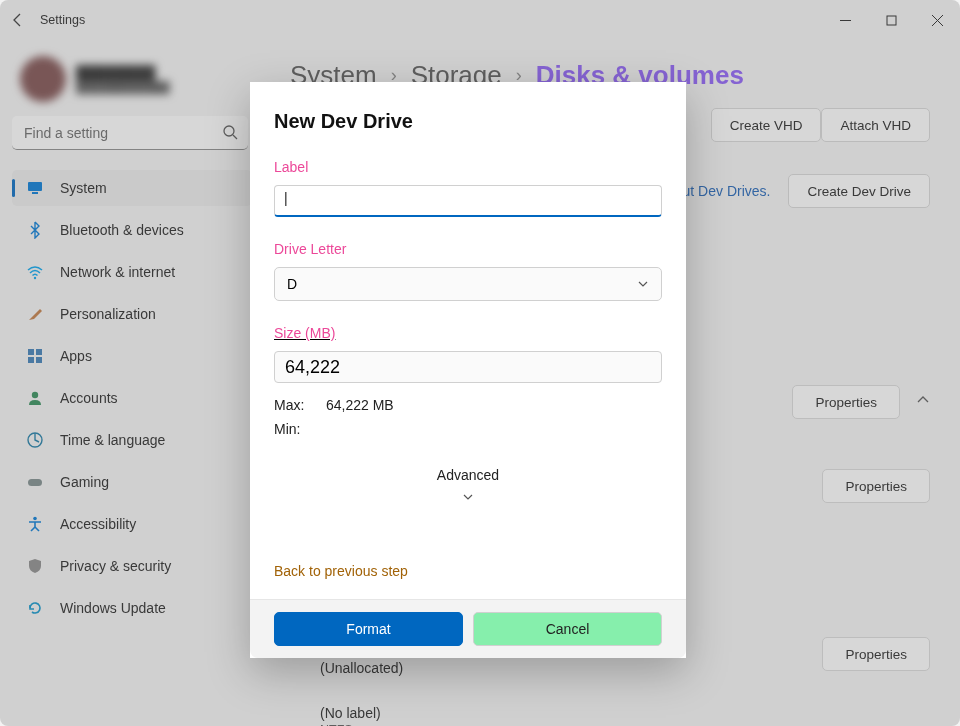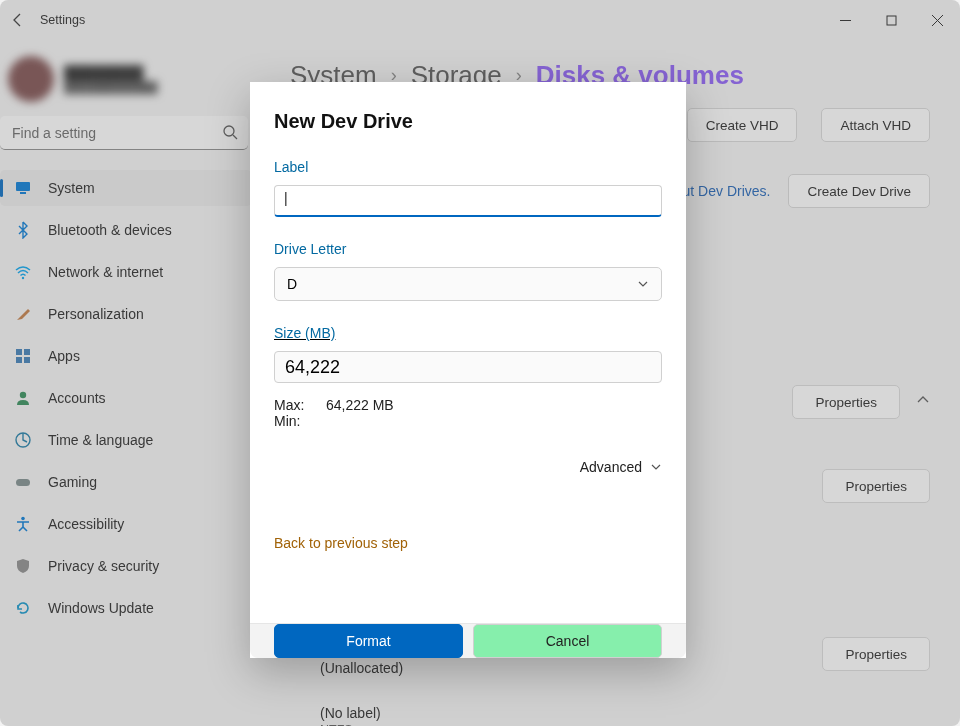--- a/index.html
+++ b/index.html
@@ -9,21 +9,21 @@
   .titlebar { height: 40px; display: flex; align-items: center; justify-content: space-between; padding-left: 10px; }
   .titlebar-left { display: flex; align-items: center; gap: 14px; }
   .back-arrow { width: 16px; height: 16px; display:flex; align-items:center; justify-content:center; color:#333; }
   .titlebar-title { font-size: 12.5px; color: #222; }
   .winctrls { display: flex; }
   .winbtn { width: 46px; height: 40px; display:flex; align-items:center; justify-content:center; color:#222; }
   .winbtn svg { display:block; }
 
   
   .app { display: flex; height: calc(100% - 40px); }
-  .sidebar { width: 260px; padding: 10px 8px 0 0; }
+  .sidebar { width: 260px; padding: 10px 8px 0 12px; }
   .profile { display: flex; align-items: center; gap: 10px; padding: 6px 8px 14px 8px; filter: blur(4px); }
   .avatar { width: 46px; height: 46px; border-radius: 50%; background: #7a4a4a; }
   .profile-text .name { font-size: 14px; font-weight:600; color:#222; }
   .profile-text .sub { font-size: 11px; color:#555; }
   .searchwrap { position: relative; margin: 0 4px 20px 0; }
   .searchbox { width: 100%; height: 34px; padding: 0 32px 0 12px; border: none; border-bottom: 1.5px solid #888; border-radius: 5px; background: #fdfdfd; font-size: 14px; color:#333; outline:none; }
   .searchbox::placeholder { color: #666; }
   .searchicon { position: absolute; right: 10px; top: 8px; color:#555; }
 
   .navlist { display:flex; flex-direction:column; gap: 6px; margin-top: 2px; }
@@ -31,46 +31,46 @@
   .navitem.selected { background: #eaeaea; }
   .navitem.selected::before { content:""; position:absolute; left:0; top:9px; bottom:9px; width:3px; background:#0067c0; border-radius:2px; }
   .navicon { width:18px; height:18px; display:flex; align-items:center; justify-content:center; }
 
   .main { flex:1; padding: 20px 30px 0 30px; position:relative; }
   .breadcrumb { display:flex; align-items:center; gap: 14px; font-size: 26px; margin-bottom: 20px; }
   .bc-part { color:#555; }
   .bc-sep { color:#888; font-size:18px; }
   .bc-current { color:#8b5cf6; font-weight:600; }
 
-  .top-actions { position:absolute; right:30px; top:68px; display:flex; gap:24px; }
+  .top-actions { position:absolute; right:30px; top:68px; display:flex; gap:0; }
   .btn-secondary { background:#fdfdfd; border:1px solid #d6d6d6; border-radius:5px; height:34px; padding:0 18px; font-size:13.5px; color:#222; }
 
   .devdrive-row { position:absolute; right:30px; top:134px; display:flex; align-items:center; gap:18px; }
   .link-text { color:#1a5fb4; font-size:14px; }
   .props-btn { background:#fdfdfd; border:1px solid #d8d8d8; border-radius:5px; height:34px; padding:0 22px; font-size:13.5px; color:#222; }
   .chev { color:#555; }
   .vol-sub { font-size:12.5px; color:#555; margin-top:2px; }
 
   
   .dim { position:absolute; inset:0; background:rgba(120,120,120,0.28); }
 
   
   .dialog { position:absolute; left:250px; top:82px; width:436px; height:576px; background:#fff; border-radius:0; box-shadow:0 14px 40px rgba(0,0,0,0.25); display:flex; flex-direction:column; }
   .dialog-body { flex:1; padding: 28px 24px 10px 24px; }
   .dialog-title { font-size: 20px; font-weight:600; color:#111; margin-bottom: 26px; }
-  .fieldlabel { font-size: 14px; color:#0369a1; margin-bottom:10px; }
+  .fieldlabel { font-size: 14px; color:#ec4899; margin-bottom:10px; }
   .textfield { width:100%; height:32px; border:1px solid #d0d0d0; border-radius:4px; padding:0 10px; font-size:18px; outline:none; background:#fff; }
   .textfield.focused { border-bottom:2px solid #0067c0; }
   .selectfield { width:100%; height:34px; border:1px solid #d0d0d0; border-radius:5px; padding:0 12px; font-size:14px; background:#fafafa; display:flex; align-items:center; justify-content:space-between; }
   .fieldgroup { margin-bottom: 24px; }
-  .stats { display:grid; grid-template-columns:52px auto; font-size:14px; color:#222; margin-top:14px; }
-  .advanced { text-align:right; margin-top: 30px; font-size:14px; color:#222; display:flex; justify-content:flex-end; align-items:center; gap:8px; }
+  .stats { display:grid; grid-template-columns:52px auto; row-gap:8px; font-size:14px; color:#222; margin-top:14px; }
+  .advanced { text-align:right; margin-top: 30px; font-size:14px; color:#222; display:flex; justify-content:flex-end; align-items:center; gap:8px;flex-direction:column; }
   .backlink { color:#a16207; font-size:14px; margin-top: 60px; display:inline-block; }
 
-  .dialog-footer { background:#f3f3f3; border-top:1px solid #e6e6e6; border-radius:0 0 8px 8px; padding:0 24px; display:flex; gap:10px; }
+  .dialog-footer { background:#f3f3f3; border-top:1px solid #e6e6e6; border-radius:0 0 8px 8px; padding:12px 24px; display:flex; gap:10px; }
   .dlgbtn { flex:1; height:34px; border-radius:5px; font-size:14px; border:1px solid #d0d0d0; background:#86efac; color:#222; }
   .dlgbtn.primary { background:#0067c0; color:#fff; border-color:#0067c0; }
 
   .caret { color:#222; font-size:14px; font-family:'Segoe UI', sans-serif; }
 </style>
 </head>
 <body>
 
 <div class="titlebar">
   <div class="titlebar-left">

